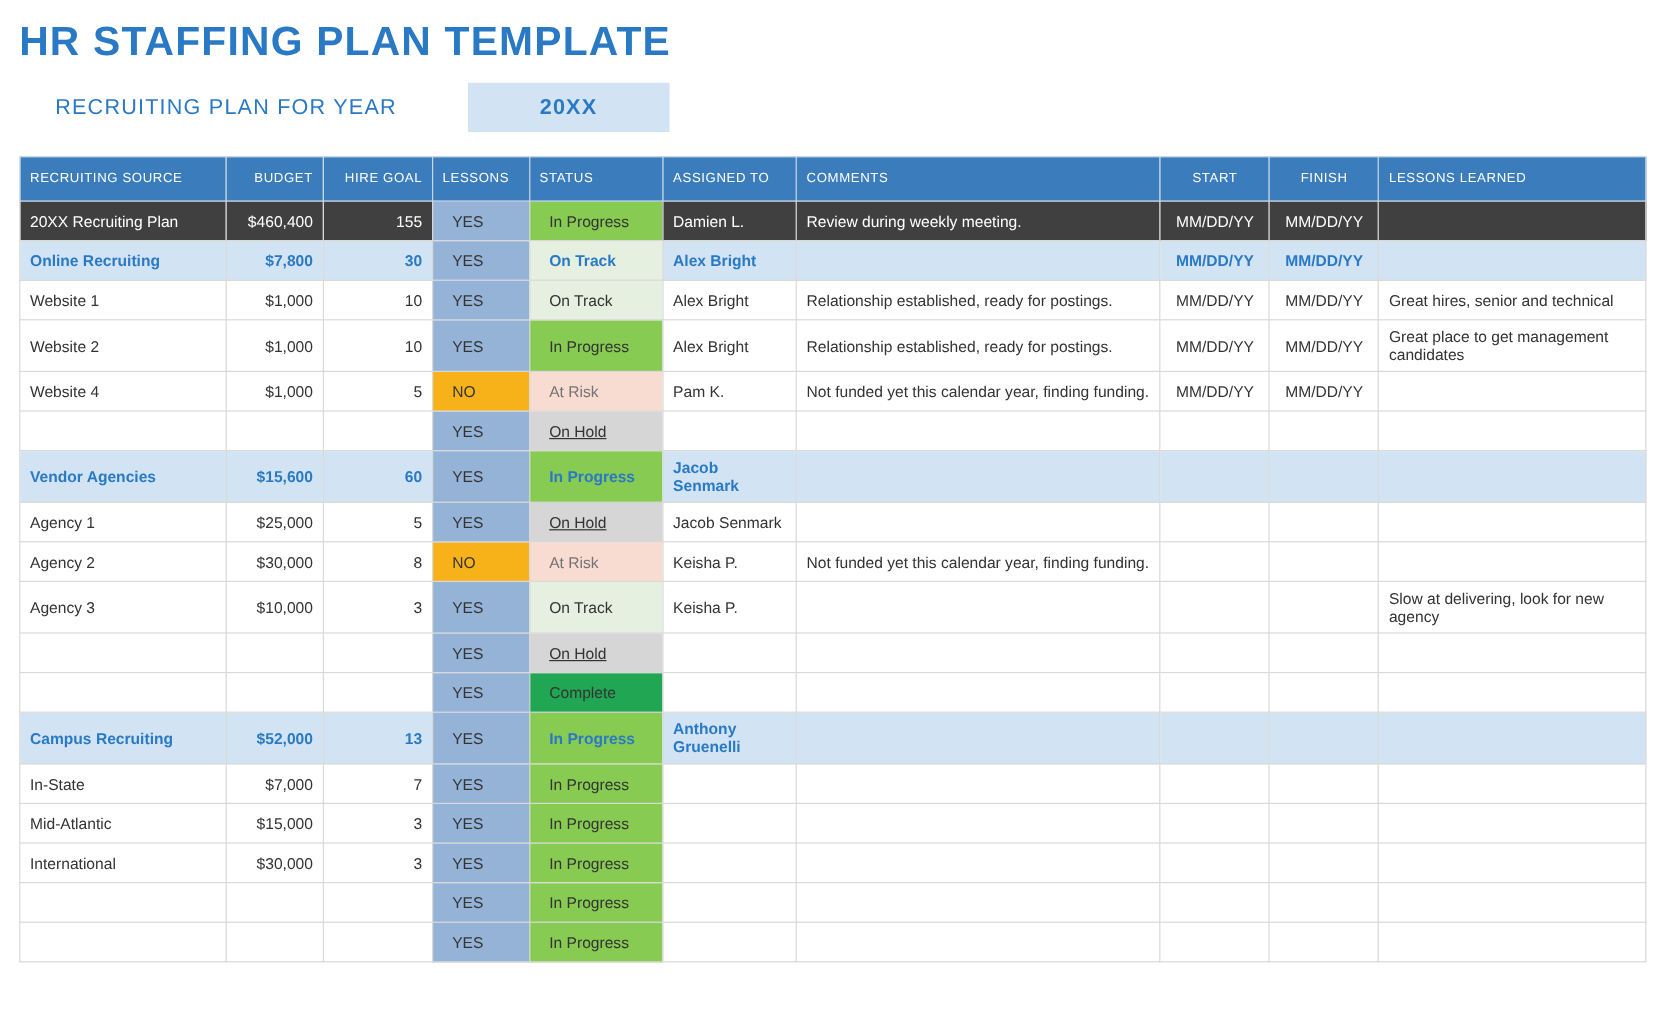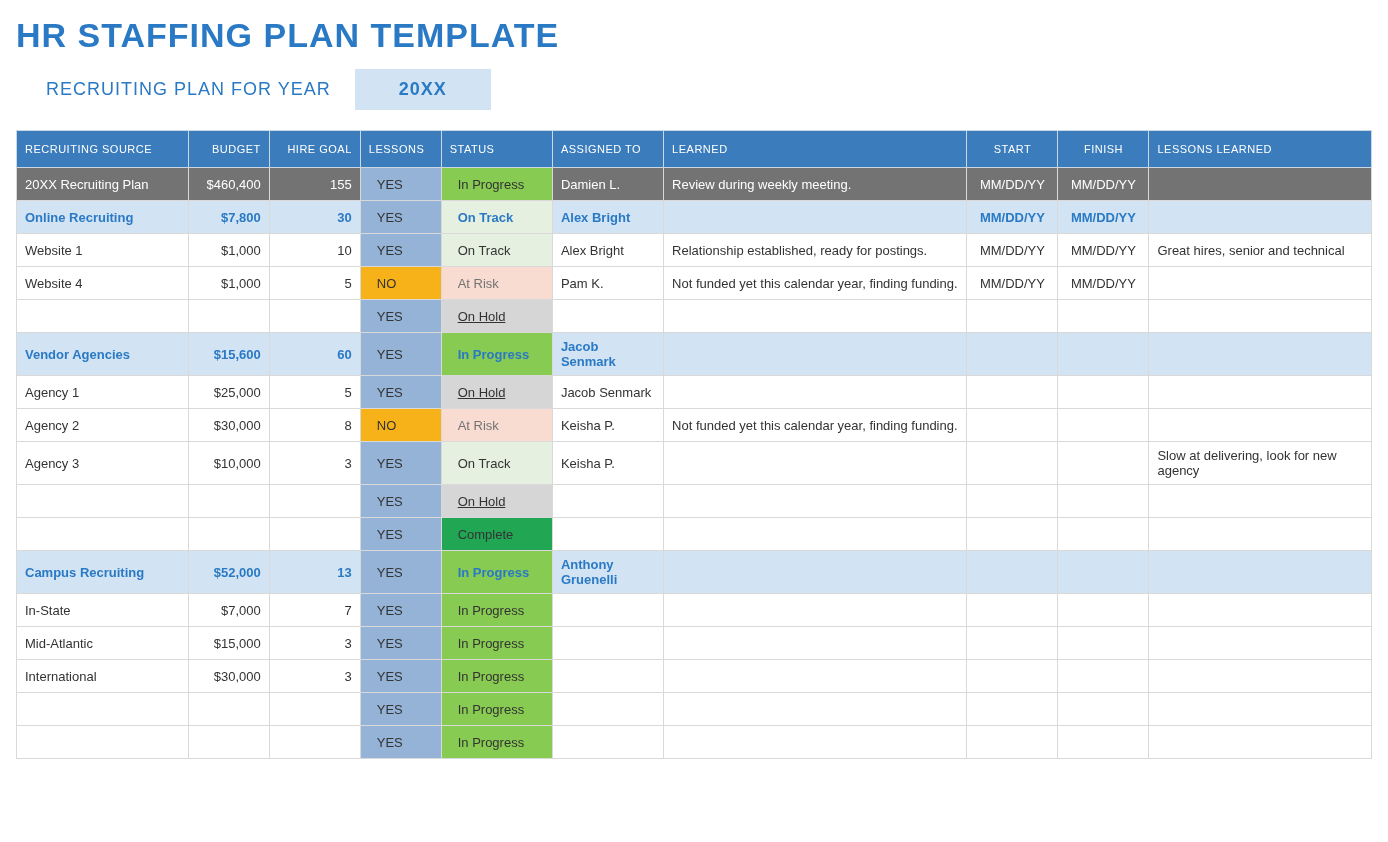--- a/index.html
+++ b/index.html
@@ -15,35 +15,36 @@
     font-size: 34px;
     letter-spacing: 1px;
     font-weight: 700;
     color: #2a79c5;
     margin: 0 0 14px 0;
   }
   .subheader {
     display: flex;
     align-items: stretch;
     margin: 8px 0 20px 30px;
+    gap: 35px;
   }
   .subheader .label {
     color: #2a79c5;
     font-size: 18px;
     letter-spacing: 1px;
     padding: 8px 24px 8px 0;
     display: flex;
     align-items: center;
   }
   .subheader .year {
     background: #d2e4f3;
     color: #2a79c5;
     font-weight: 700;
     font-size: 18px;
-    padding: 10px 44px;
+    padding: 10px 60px;
     display: flex;
     align-items: center;
     letter-spacing: 1px;
   }
   table {
     border-collapse: collapse;
     width: 100%;
     table-layout: fixed;
     font-size: 13px;
   }
@@ -59,21 +60,21 @@
   }
   th.center, td.center { text-align: center; }
   th.right, td.right { text-align: right; }
   td {
     border: 1px solid #d9d9d9;
     padding: 6px 8px;
     height: 20px;
     vertical-align: middle;
   }
   
-  tr.total td { background: #737373; color: #fff; }
+  tr.total td { background: #404040; color: #fff; }
   tr.section td { background: #d2e4f3; color: #2a79c5; font-weight: 700; }
   tr.section td.funded-cell,
   tr.total td.funded-cell { font-weight:400; }
   
   td.funded-cell { text-align:left; padding-left:16px; }
   .funded-YES { background: #94b3d6 !important; color:#333; }
   .funded-NO  { background: #f7b21a !important; color:#333; }
   tr.total td.funded-YES,
   tr.section td.funded-YES { color:#333; }
   
@@ -120,21 +121,21 @@
       <col class="c-lessons">
   </colgroup>
   <thead>
       <tr id="header-row">
         <th>RECRUITING SOURCE</th>
         <th class="right">BUDGET</th>
         <th class="right">HIRE GOAL</th>
         <th>LESSONS</th>
         <th>STATUS</th>
         <th>ASSIGNED TO</th>
-        <th>LEARNED</th>
+        <th>COMMENTS</th>
         <th class="center">START</th>
         <th class="center">FINISH</th>
         <th>LESSONS LEARNED</th>
       </tr>
     </thead>
   <tbody id="table-body">
       <tr class="total">
         <td>20XX Recruiting Plan</td>
         <td class="right">$460,400</td>
         <td class="right">155</td>
@@ -162,20 +163,32 @@
         <td>Website 1</td>
         <td class="right">$1,000</td>
         <td class="right">10</td>
         <td class="funded-cell funded-YES">YES</td>
         <td class="status-cell status-on-track">On Track</td>
         <td>Alex Bright</td>
         <td>Relationship established, ready for postings.</td>
         <td class="center">MM/DD/YY</td>
         <td class="center">MM/DD/YY</td>
         <td>Great hires, senior and technical</td>
+      </tr>
+      <tr class="item">
+        <td>Website 2</td>
+        <td class="right">$1,000</td>
+        <td class="right">10</td>
+        <td class="funded-cell funded-YES">YES</td>
+        <td class="status-cell status-in-progress">In Progress</td>
+        <td>Alex Bright</td>
+        <td>Relationship established, ready for postings.</td>
+        <td class="center">MM/DD/YY</td>
+        <td class="center">MM/DD/YY</td>
+        <td>Great place to get management candidates</td>
       </tr>
       <tr class="item">
         <td>Website 4</td>
         <td class="right">$1,000</td>
         <td class="right">5</td>
         <td class="funded-cell funded-NO">NO</td>
         <td class="status-cell status-at-risk">At Risk</td>
         <td>Pam K.</td>
         <td>Not funded yet this calendar year, finding funding.</td>
         <td class="center">MM/DD/YY</td>

